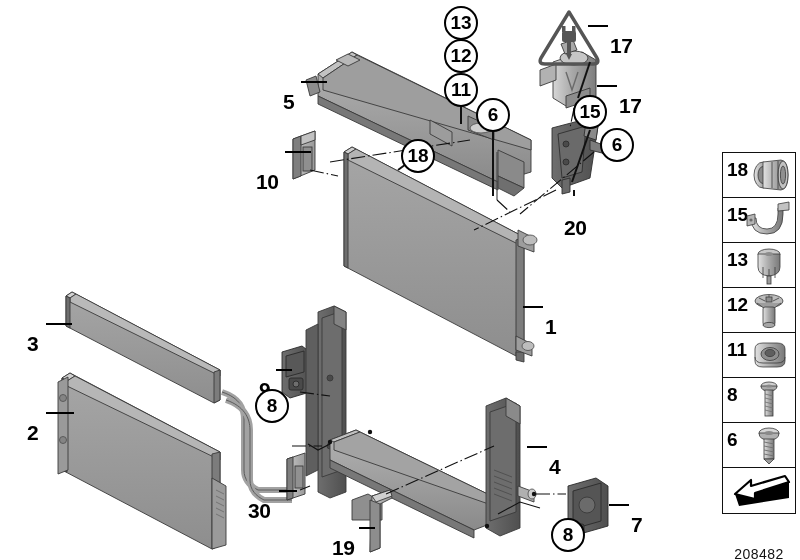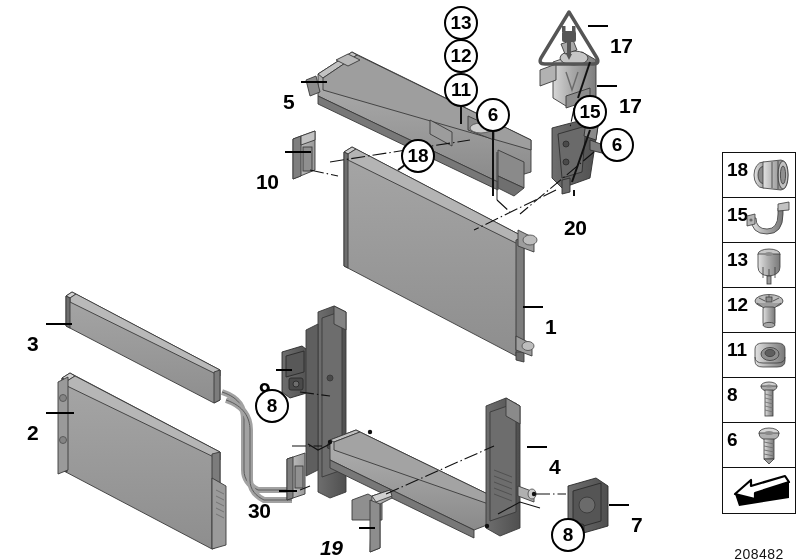--- a/index.html
+++ b/index.html
@@ -258,21 +258,21 @@
       <div class="lbl" style="left: 256px; top: 152px;">10</div>
       <div class="lead" style="left: 285px; top: 151px; width: 26px;"></div>
       <div class="lbl" style="left: 27px; top: 314px;">3</div>
       <div class="lead" style="left: 46px; top: 323px; width: 26px;"></div>
       <div class="lbl" style="left: 27px; top: 403px;">2</div>
       <div class="lead" style="left: 46px; top: 412px; width: 28px;"></div>
       <div class="lbl" style="left: 259px; top: 360px;">9</div>
       <div class="lead" style="left: 276px; top: 369px; width: 16px;"></div>
       <div class="lbl" style="left: 248px; top: 481px;">30</div>
       <div class="lead" style="left: 279px; top: 490px; width: 18px;"></div>
-      <div class="lbl" style="left: 320px; top: 518px; font-style: italic;">19</div>
+      <div class="lbl" style="left: 332px; top: 518px;">19</div>
       <div class="lead" style="left: 359px; top: 527px; width: 16px;"></div>
       <div class="lbl" style="left: 545px; top: 297px;">1</div>
       <div class="lead" style="left: 523px; top: 306px; width: 20px;"></div>
       <div class="lbl" style="left: 549px; top: 437px;">4</div>
       <div class="lead" style="left: 527px; top: 446px; width: 20px;"></div>
       <div class="lbl" style="left: 631px; top: 495px;">7</div>
       <div class="lead" style="left: 609px; top: 504px; width: 20px;"></div>
       <div class="lbl" style="left: 564px; top: 198px;">20</div>
       <div class="lbl" style="left: 619px; top: 76px;">17</div>
       <div class="lead" style="left: 597px; top: 85px; width: 20px;"></div>

